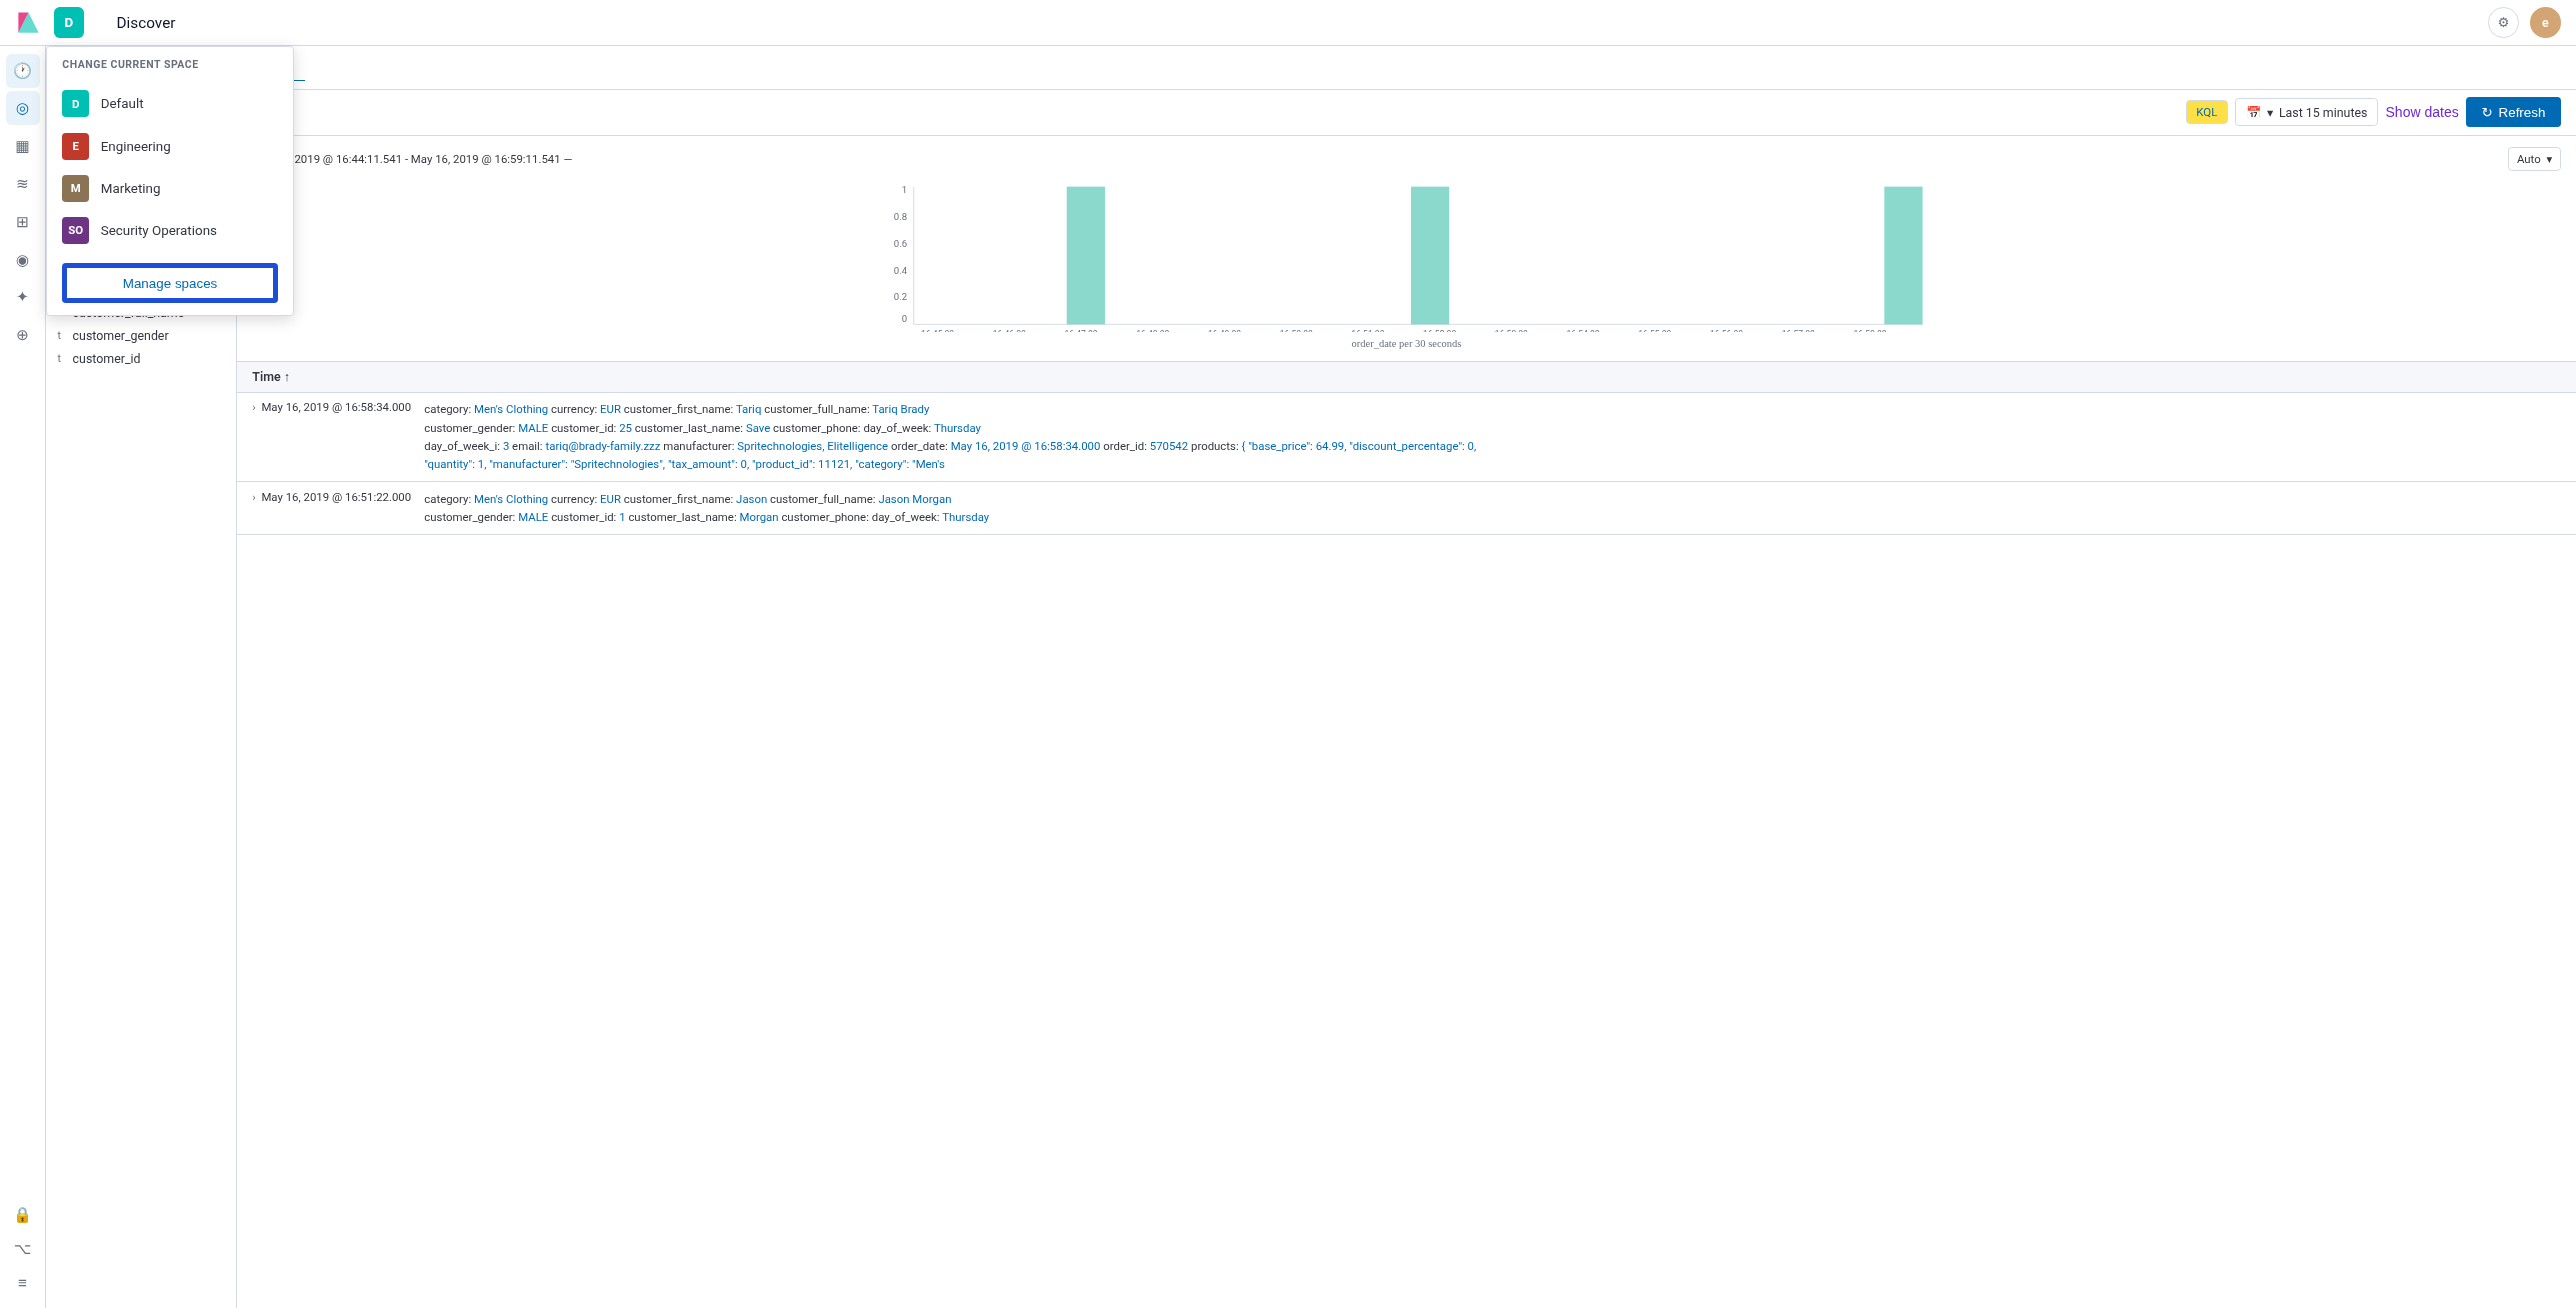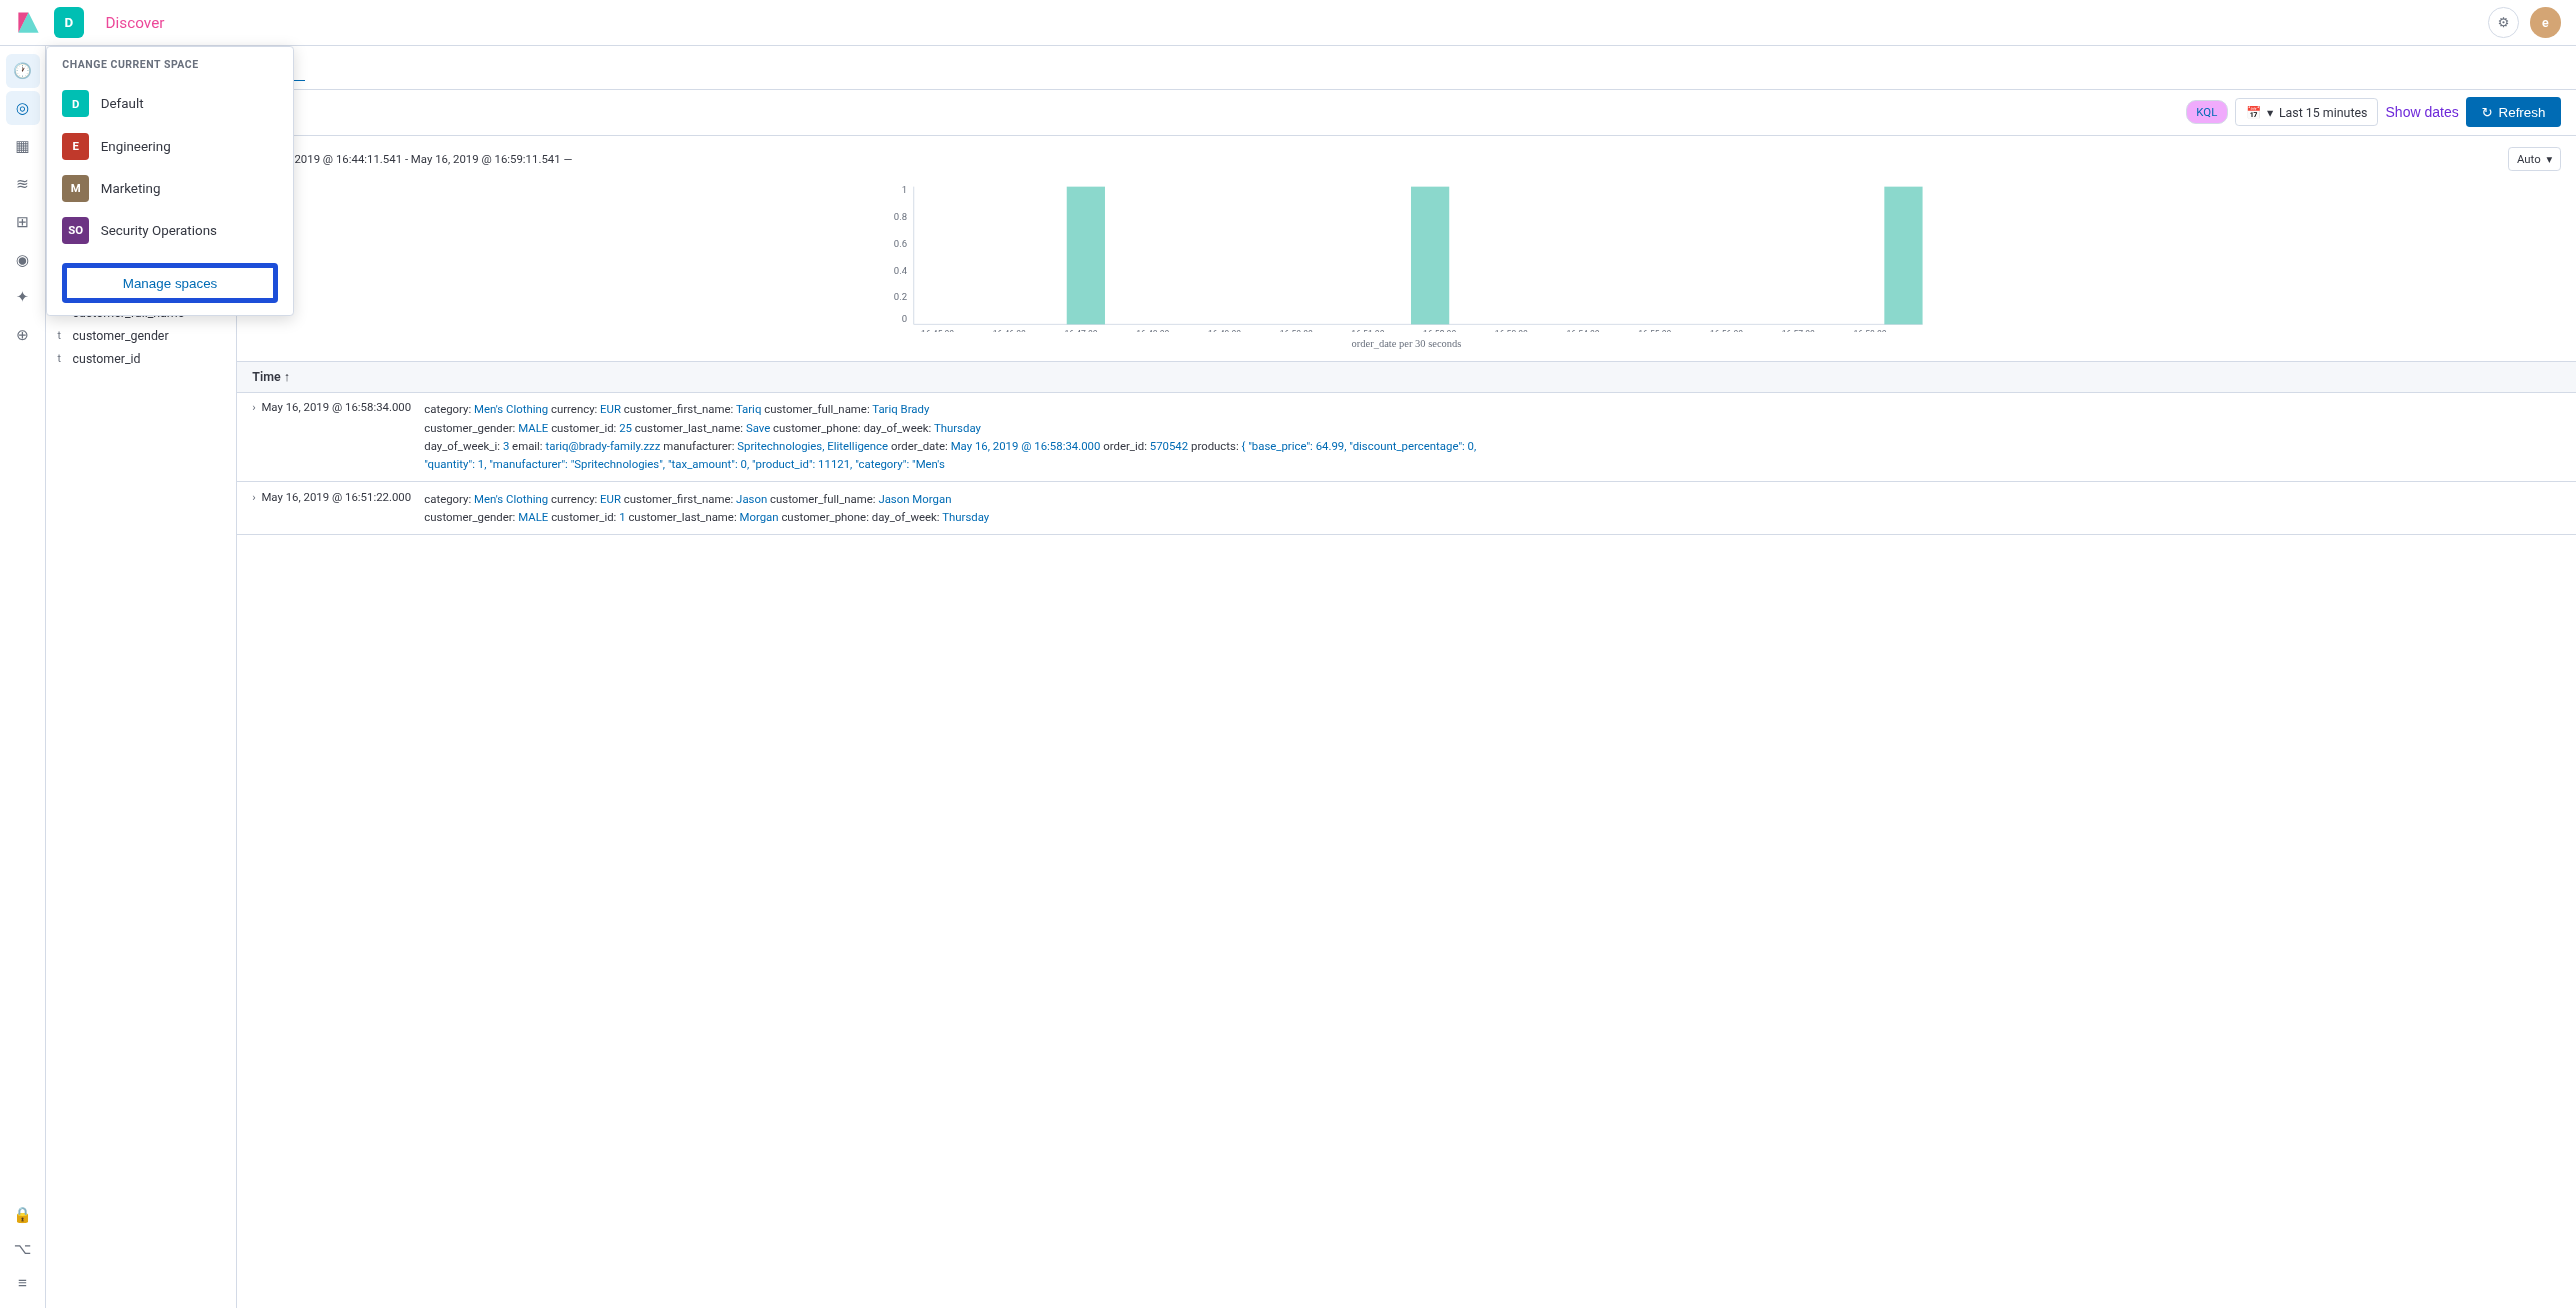--- a/index.html
+++ b/index.html
@@ -11,21 +11,21 @@
       background: #fff; border-bottom: 1px solid #d3dae6;
       padding: 0 15.3px; gap: 11.4px; position: relative; z-index: 200;
     }
     .nav-logo { width: 27px; height: 27px; }
     .space-badge {
       width: 30.5px; height: 30.5px; border-radius: 5.7px;
       background: #00bfb3; color: #fff; font-weight: 700;
       display: flex; align-items: center; justify-content: center;
       font-size: 13.4px; cursor: pointer;
     }
-    .nav-title { font-size: 15.3px; font-weight: 400; color: #ec4899; margin-left: 10px; }
+    .nav-title { font-size: 15.3px; font-weight: 400; color: #0f172a; margin-left: 21px; }
     .nav-spacer { flex: 1; }
     .nav-gear {
       width: 30.5px; height: 30.5px; border: 1px solid #d3dae6; border-radius: 50%;
       display: flex; align-items: center; justify-content: center; cursor: pointer;
       color: #69707d;
     }
     .nav-avatar {
       width: 30.5px; height: 30.5px; border-radius: 50%;
       background: #d4a574; display: flex; align-items: center; justify-content: center;
       color: #fff; font-weight: 600; font-size: 12.4px; cursor: pointer;
@@ -95,22 +95,22 @@
     }
     .discover-tab.active { color: #006bb4; border-bottom-color: #006bb4; font-weight: 500; }
 
     
     .toolbar {
       background: #fff; border-bottom: 1px solid #d3dae6;
       padding: 7.6px 15.3px; display: flex; align-items: center; gap: 7.6px;
     }
     .toolbar-spacer { flex: 1; }
     .kql-badge {
-      padding: 3.8px 9.5px; border: 1px solid #d3dae6; border-radius: 10px;
-      font-size: 11.4px; color: #006bb4; cursor: pointer; background: #f0abfc;
+      padding: 3.8px 9.5px; border: 1px solid #d3dae6; border-radius: 4px;
+      font-size: 11.4px; color: #006bb4; cursor: pointer; background: #fde047;
     }
     .date-picker {
       display: flex; align-items: center; gap: 5.7px;
       border: 1px solid #d3dae6; border-radius: 3.8px;
       padding: 5.7px 9.5px; background: #fff; cursor: pointer; font-size: 12.4px;
     }
     .show-dates-btn {
       color: #6d28d9; font-size: 14px; cursor: pointer; background: none; border: none;
     }
     .refresh-btn {

